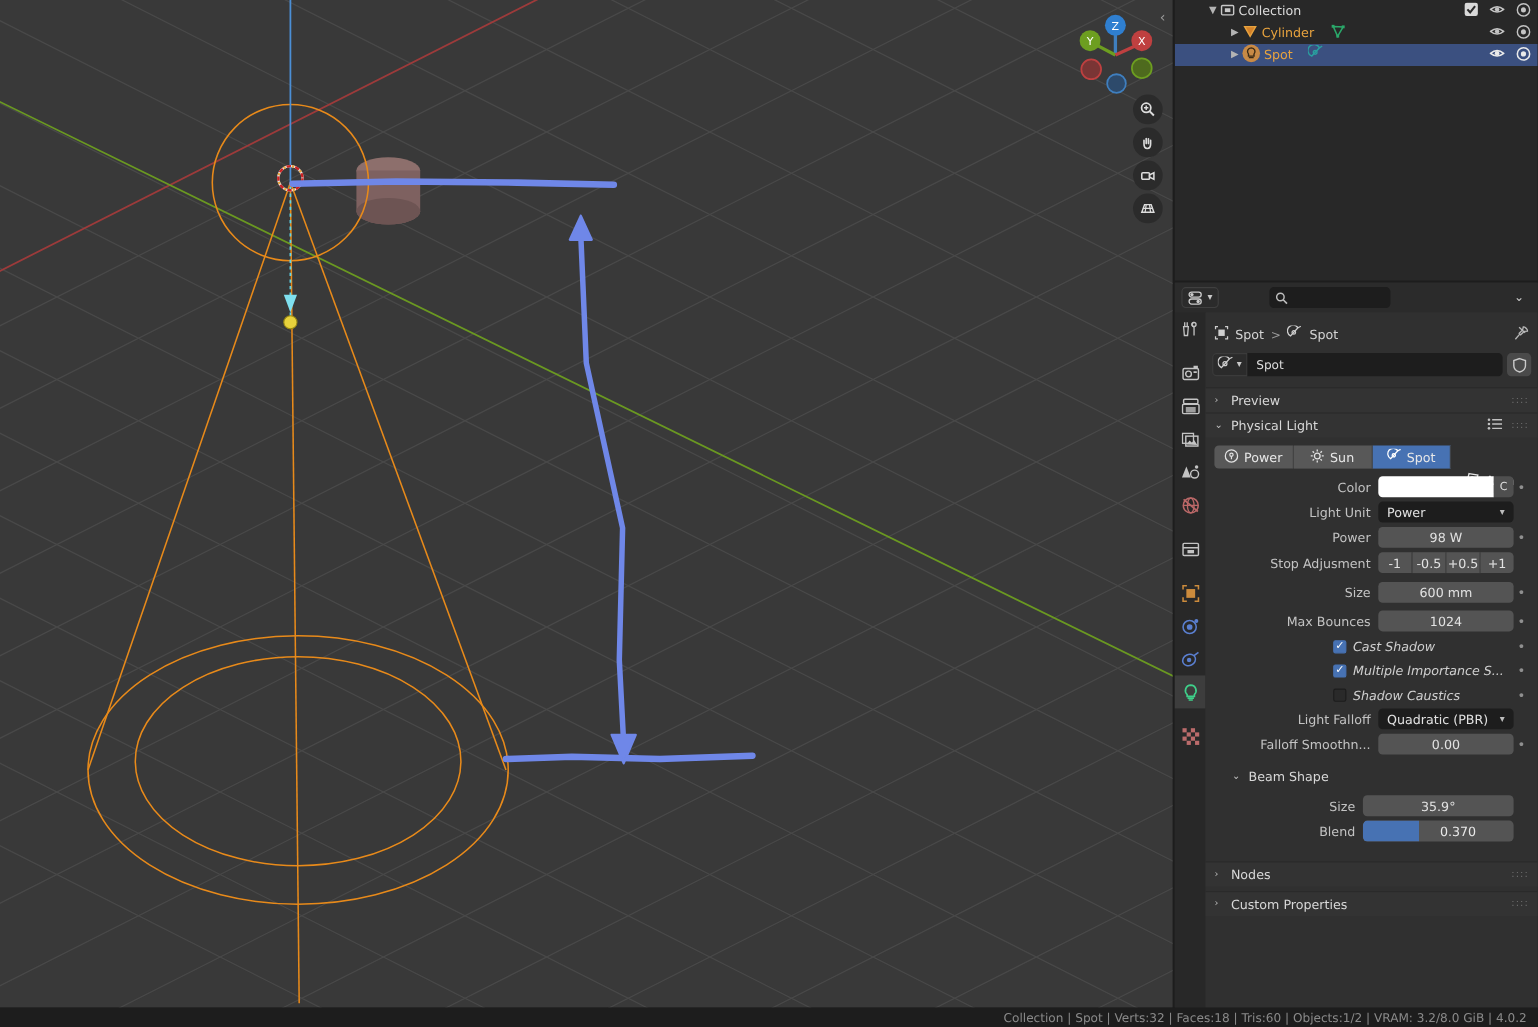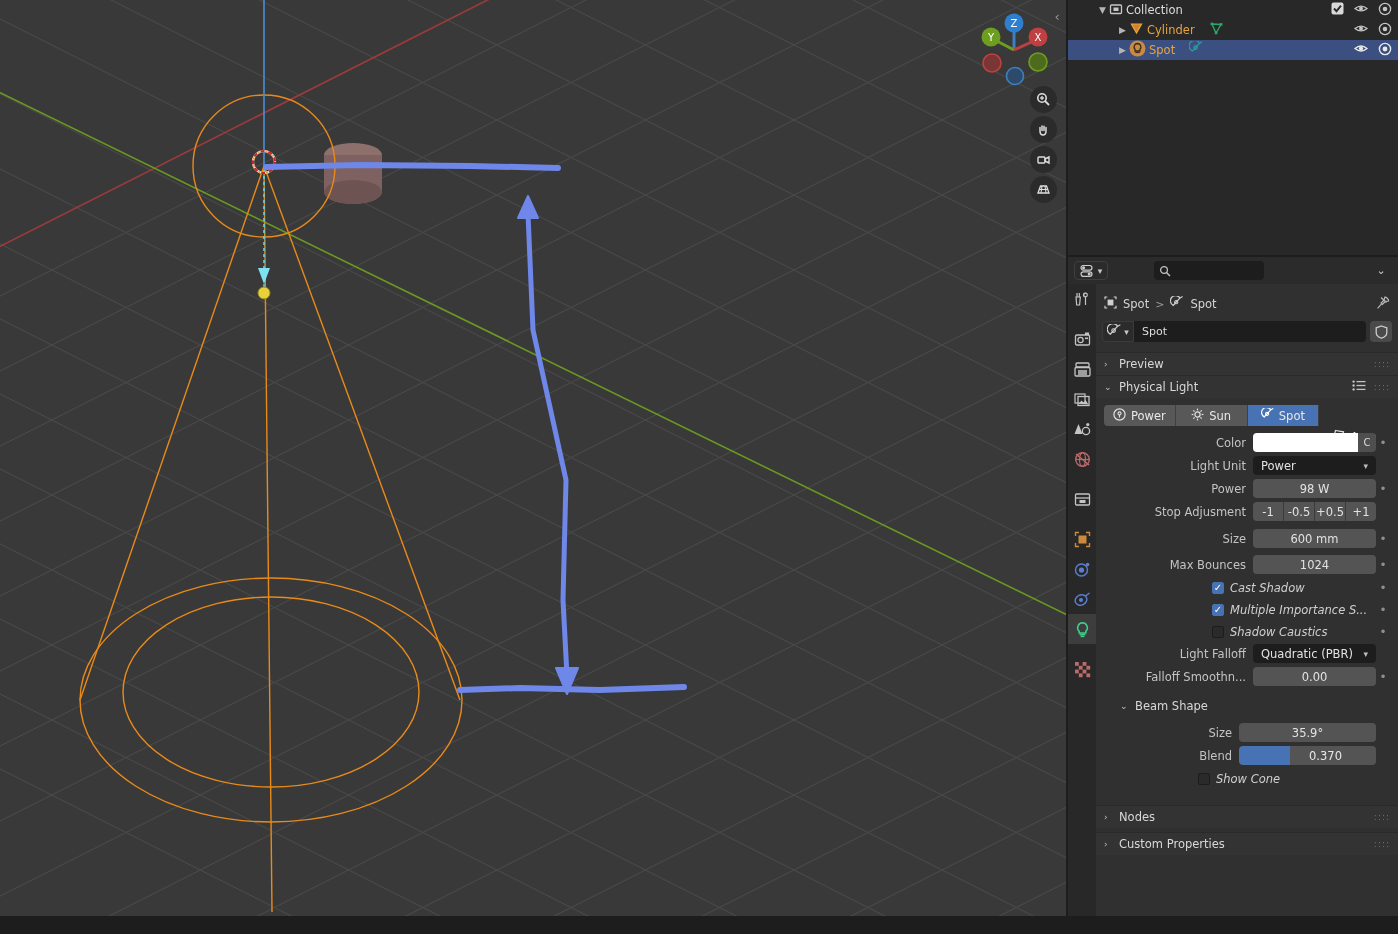--- a/index.html
+++ b/index.html
@@ -782,38 +782,35 @@
             <div class="dot blank">•</div>
           </div>
           <div class="row">
             <div class="lbl" style="width:94px">Blend</div>
             <div class="slider">
               <div class="fill" id="blend-fill" style="width: 37%;"></div>
               <span class="val">0.370</span>
             </div>
             <div class="dot blank">•</div>
           </div>
-          <div class="cbrow">
-            <div style="width:94px"></div>
-            <div class="cbox"></div>
-            <div class="cblabel">Show Cone</div>
-            <div class="dot blank">•</div>
-          </div>
         </div>
       </div>
 
       <div class="panel-head" style="margin-top:7px">
         <span class="tri">›</span>
         <span>Nodes</span>
         <span class="grip">::::</span>
       </div>
 
       <div class="panel-head" style="margin-top:4px">
         <span class="tri">›</span>
         <span>Custom Properties</span>
         <span class="grip">::::</span>
       </div>
 
     </div>
   </div>
 
+  <div id="statusbar">
+    <span>Collection | Spot | Verts:32 | Faces:18 | Tris:60 | Objects:1/2 | VRAM: 3.2/8.0 GiB | 4.0.2</span>
+  </div>
 
 </div>
 
 </body></html>

